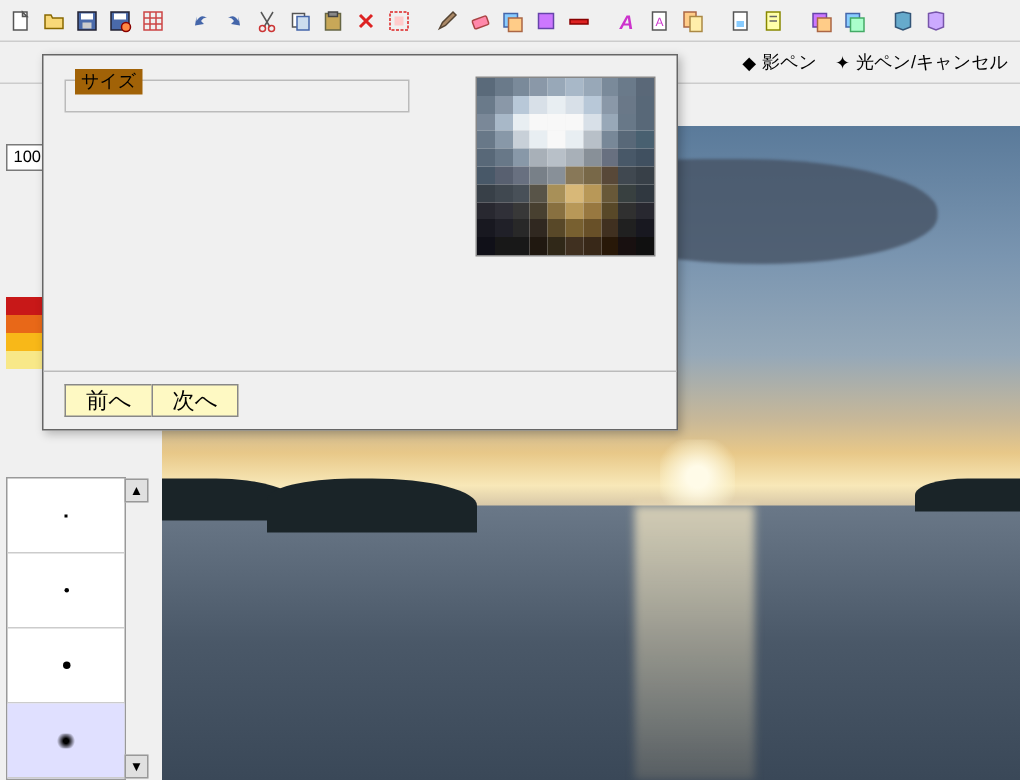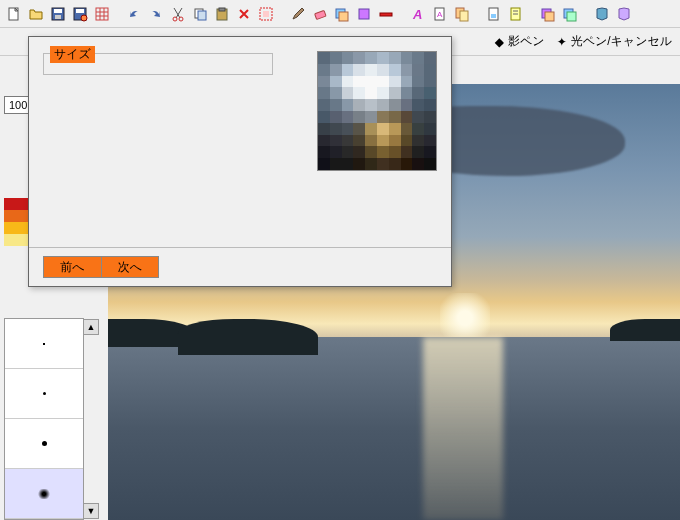--- a/index.html
+++ b/index.html
@@ -46,21 +46,21 @@
   .fieldset { border: 1px solid #bbb; padding: 12px 8px 8px 8px; margin-top: 6px; width: 230px; position: relative; }
   .slider-row { display: flex; align-items: center; gap: 8px; }
   .slider { flex: 1; height: 18px; position: relative; background: #fff; border: 1px solid #888; }
   .slider-track { position: absolute; left: 0; right: 0; top: 50%; height: 2px; background: #888; transform: translateY(-50%); }
   .slider-thumb { position: absolute; top: -2px; width: 8px; height: 22px; background: #d0d0d0; border: 1px solid #666; left: 45%; cursor: pointer; }
   .slider-val { width: 24px; text-align: left; }
   .preview { position: absolute; right: 14px; top: 14px; width: 120px; height: 120px; border: 1px solid #888; overflow: hidden; }
   .preview-grid { width: 100%; height: 100%; display: grid; grid-template-columns: repeat(10, 1fr); grid-template-rows: repeat(10, 1fr); }
   .px { width: 100%; height: 100%; }
   .dlg-buttons { border-top: 1px solid #bbb; padding: 8px 14px; display: flex; gap: 6px; }
-  .dlg-btn { min-width: 58px; height: 22px; background: #f97316; border: 1px solid #888; font-size: 12px; cursor: pointer; font-family: Liberation Sans, sans-serif; }
+  .dlg-btn { min-width: 58px; height: 22px; background: #fef9c3; border: 1px solid #888; font-size: 15px; cursor: pointer; font-family: Liberation Sans, sans-serif; }
   .spacer { flex: 1; }
   .btn-group { display: inline-flex; }
   .btn-group .dlg-btn:first-child { border-right: none; }
 </style>
 </head>
 <body>
 
 <div class="toolbar">
   <span class="tool-btn">
       <svg viewBox="0 0 16 16">
@@ -265,21 +265,21 @@
     <div class="sun-reflect"></div>
     <div class="island i1"></div>
     <div class="island i2"></div>
     <div class="island i3"></div>
   </div>
 </div>
 
 <div class="dialog">
   <div class="dlg-body">
     <div class="fieldset">
-      <div class="legend" style="position:absolute;top:-8px;left:6px;background:#f97316;padding:0 4px">サイズ</div>
+      <div class="legend" style="position:absolute;top:-8px;left:6px;background:#a16207;padding:0 4px">サイズ</div>
     </div>
     <div class="preview">
       <div class="preview-grid" id="preview-grid">
           <div class="px" style="background: rgb(90, 106, 122);"></div>
           <div class="px" style="background: rgb(106, 122, 138);"></div>
           <div class="px" style="background: rgb(122, 138, 154);"></div>
           <div class="px" style="background: rgb(138, 152, 168);"></div>
           <div class="px" style="background: rgb(152, 168, 184);"></div>
           <div class="px" style="background: rgb(168, 184, 200);"></div>
           <div class="px" style="background: rgb(152, 168, 184);"></div>

